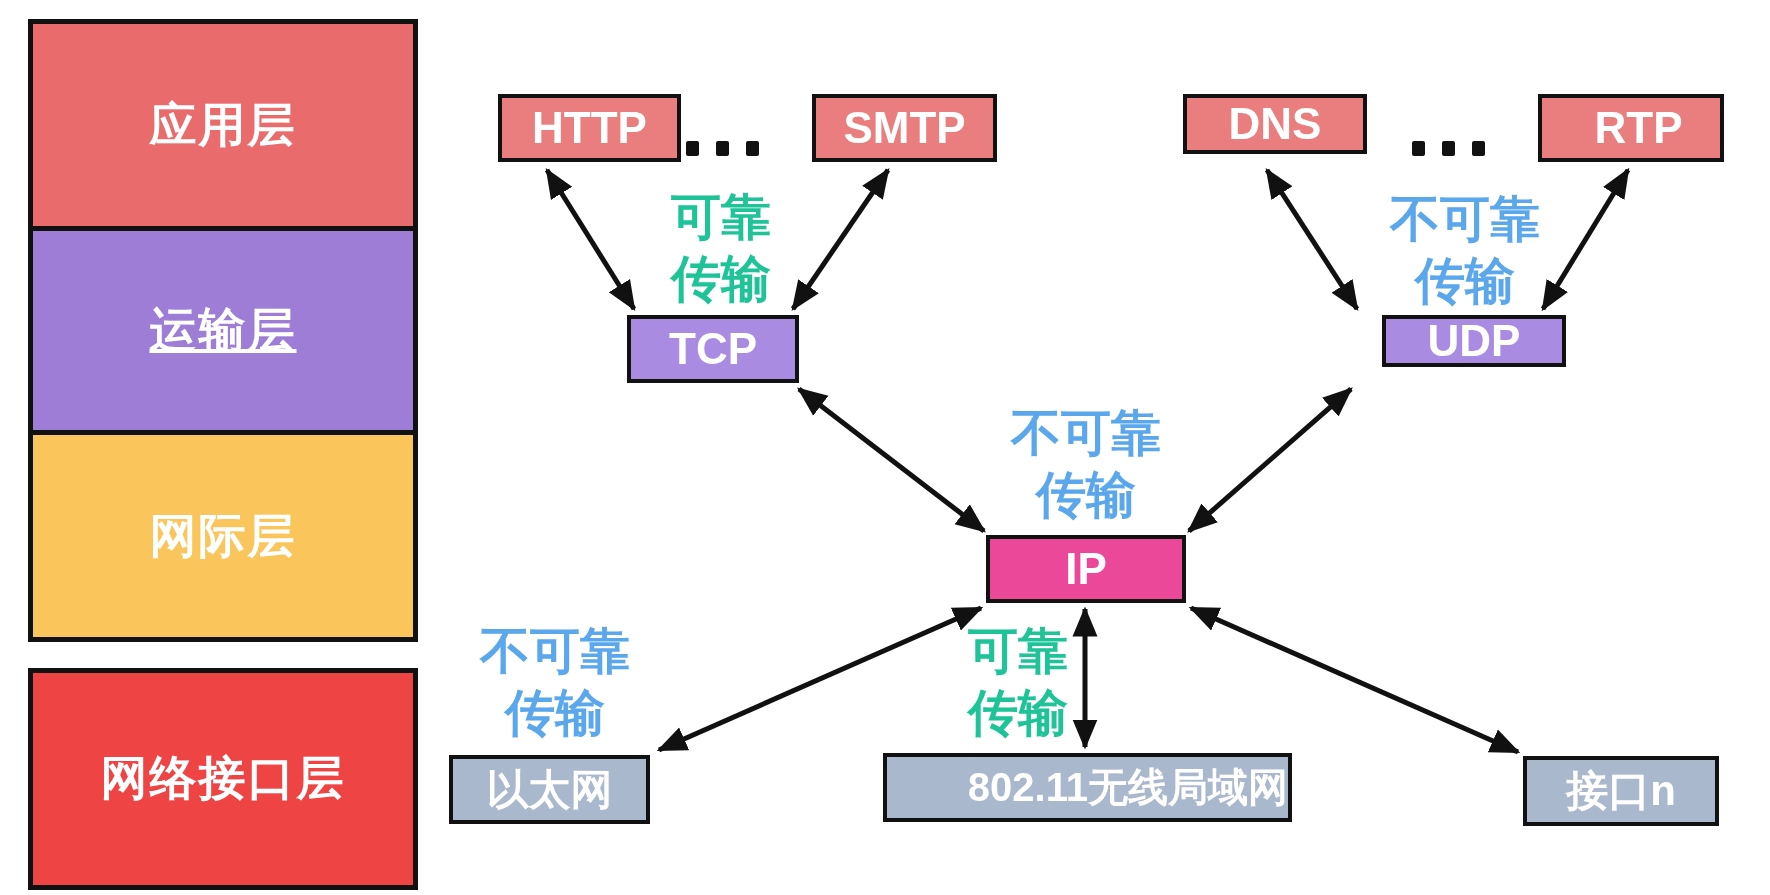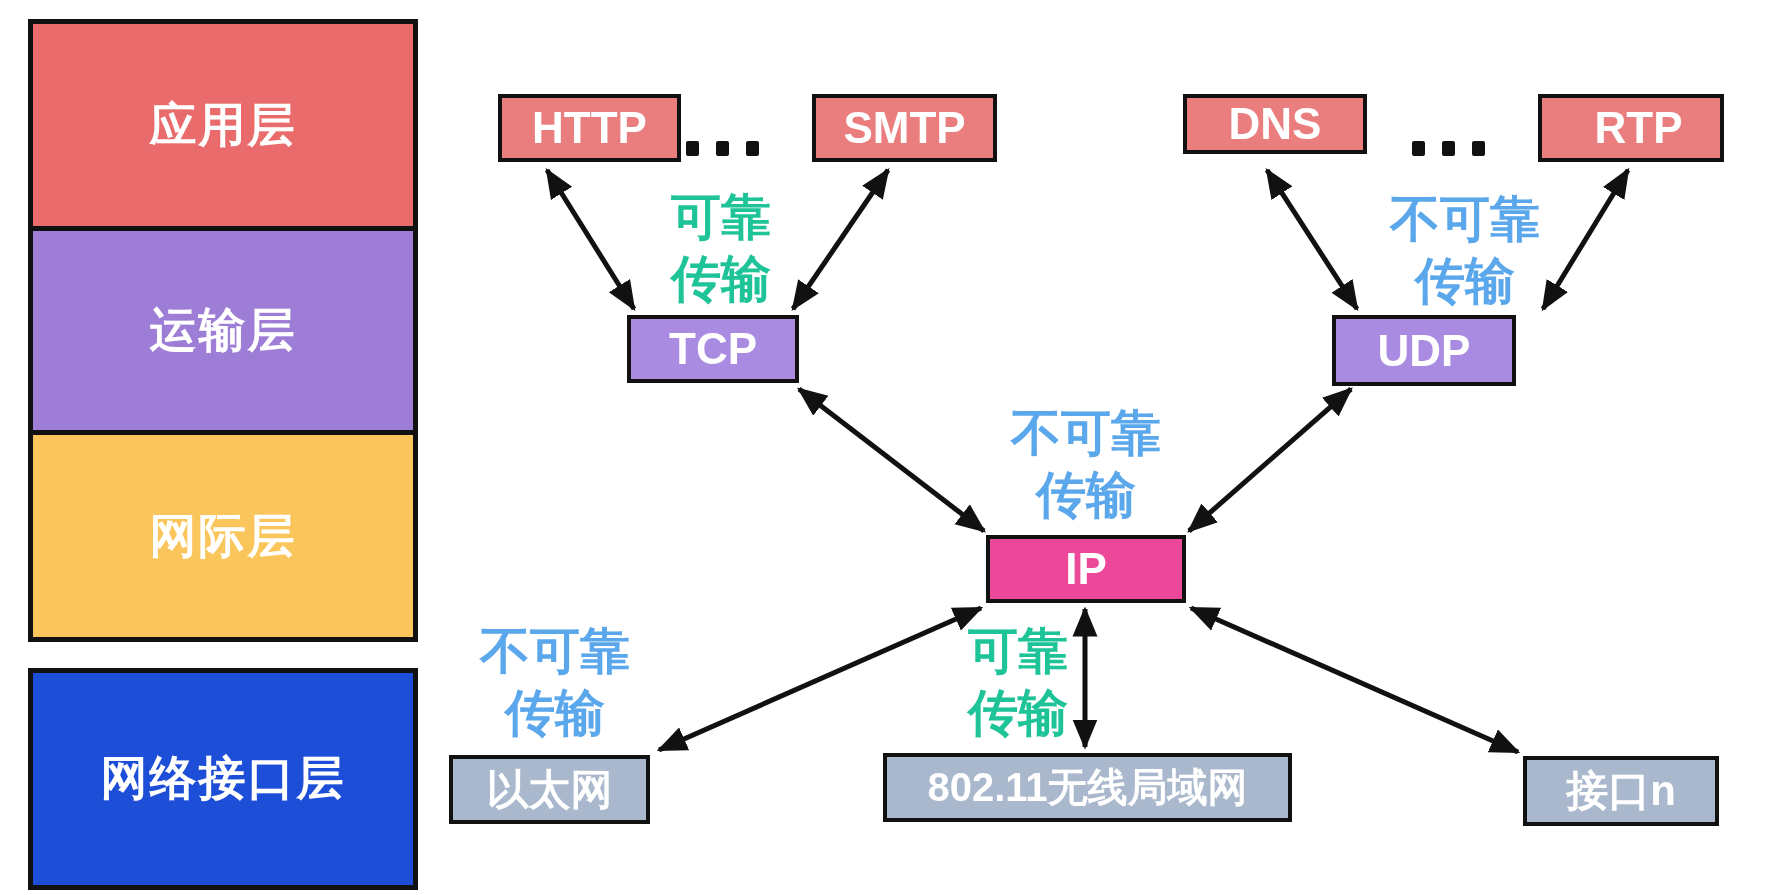--- a/index.html
+++ b/index.html
@@ -11,21 +11,21 @@
   .stack{position:absolute;left:28px;top:19px;width:390px;height:871px;display:flex;flex-direction:column;}
   .layer{
     box-sizing:border-box;border:5px solid #111;margin-top:-5px;
     display:flex;align-items:center;justify-content:center;
     color:#fff;font-size:47px;font-weight:bold;letter-spacing:2px;
   }
   .layer:first-child{margin-top:0;}
   .c-red-layer{background:#E96B6B;}
   .c-purple-layer{background:#9D7DD6;}
   .c-yellow-layer{background:#FAC55A;}
-  .c-gray-layer{background:#1d4ed8;margin-top:26px;}
+  .c-gray-layer{background:#ef4444;margin-top:26px;}
   
   .node{
     position:absolute;box-sizing:border-box;border:4px solid #111;
     display:flex;align-items:center;justify-content:center;
     color:#fff;font-weight:bold;font-size:44px;
   }
   .c-red{background:#EA7E7E;}
   .c-purple{background:#A98CE2;}
   .c-yellow{background:#ec4899;}
   .c-gray{background:#A9B8CC;}
@@ -46,21 +46,21 @@
 </style>
 </head>
 <body>
 
 <div class="canvas">
 
   <div class="stack">
     <div class="layer c-red-layer" style="flex:216 0 0;">
       <span>应用层</span>
     </div>
-    <div class="layer c-purple-layer" style="flex:213 0 0;">
+    <div class="layer c-purple-layer" style="flex:213 0 0;text-decoration:underline;">
       <span>运输层</span>
     </div>
     <div class="layer c-yellow-layer" style="flex:215 0 0;">
       <span>网际层</span>
     </div>
     <div class="layer c-gray-layer" style="flex:227 0 0;">
       <span>网络接口层</span>
     </div>
   </div>
 
@@ -103,32 +103,32 @@
   </div>
   <div class="ellipsis" style="left:1412px;top:141px;" title="...">
     <span></span>
       <span></span>
       <span></span>
   </div>
 
   <div class="node c-purple" style="left:627px;top:315px;width:172px;height:68px;">
     <span>TCP</span>
   </div>
-  <div class="node c-purple" style="left:1332px;top:315px;width:184px;height:71px;text-align:right;">
+  <div class="node c-purple" style="left:1382px;top:315px;width:184px;height:52px;text-align:right;">
     <span>UDP</span>
   </div>
 
   <div class="node c-yellow" style="left:986px;top:535px;width:200px;height:68px;">
     <span>IP</span>
   </div>
 
   <div class="node c-gray cjk" style="left:449px;top:755px;width:201px;height:69px;">
     <span>以太网</span>
   </div>
-  <div class="node c-gray small" style="left:883px;top:753px;width:409px;height:69px;">
+  <div class="node c-gray small" style="left:883px;top:753px;width:409px;height:69px;justify-content:flex-end;">
     <span>802.11无线局域网</span>
   </div>
   <div class="node c-gray cjk" style="left:1523px;top:756px;width:196px;height:70px;">
     <span>接口n</span>
   </div>
 
   <div class="ann t-green" style="left:601px;top:186px;width:240px;">
     <div>可靠</div>
     <div>传输</div>
   </div>

